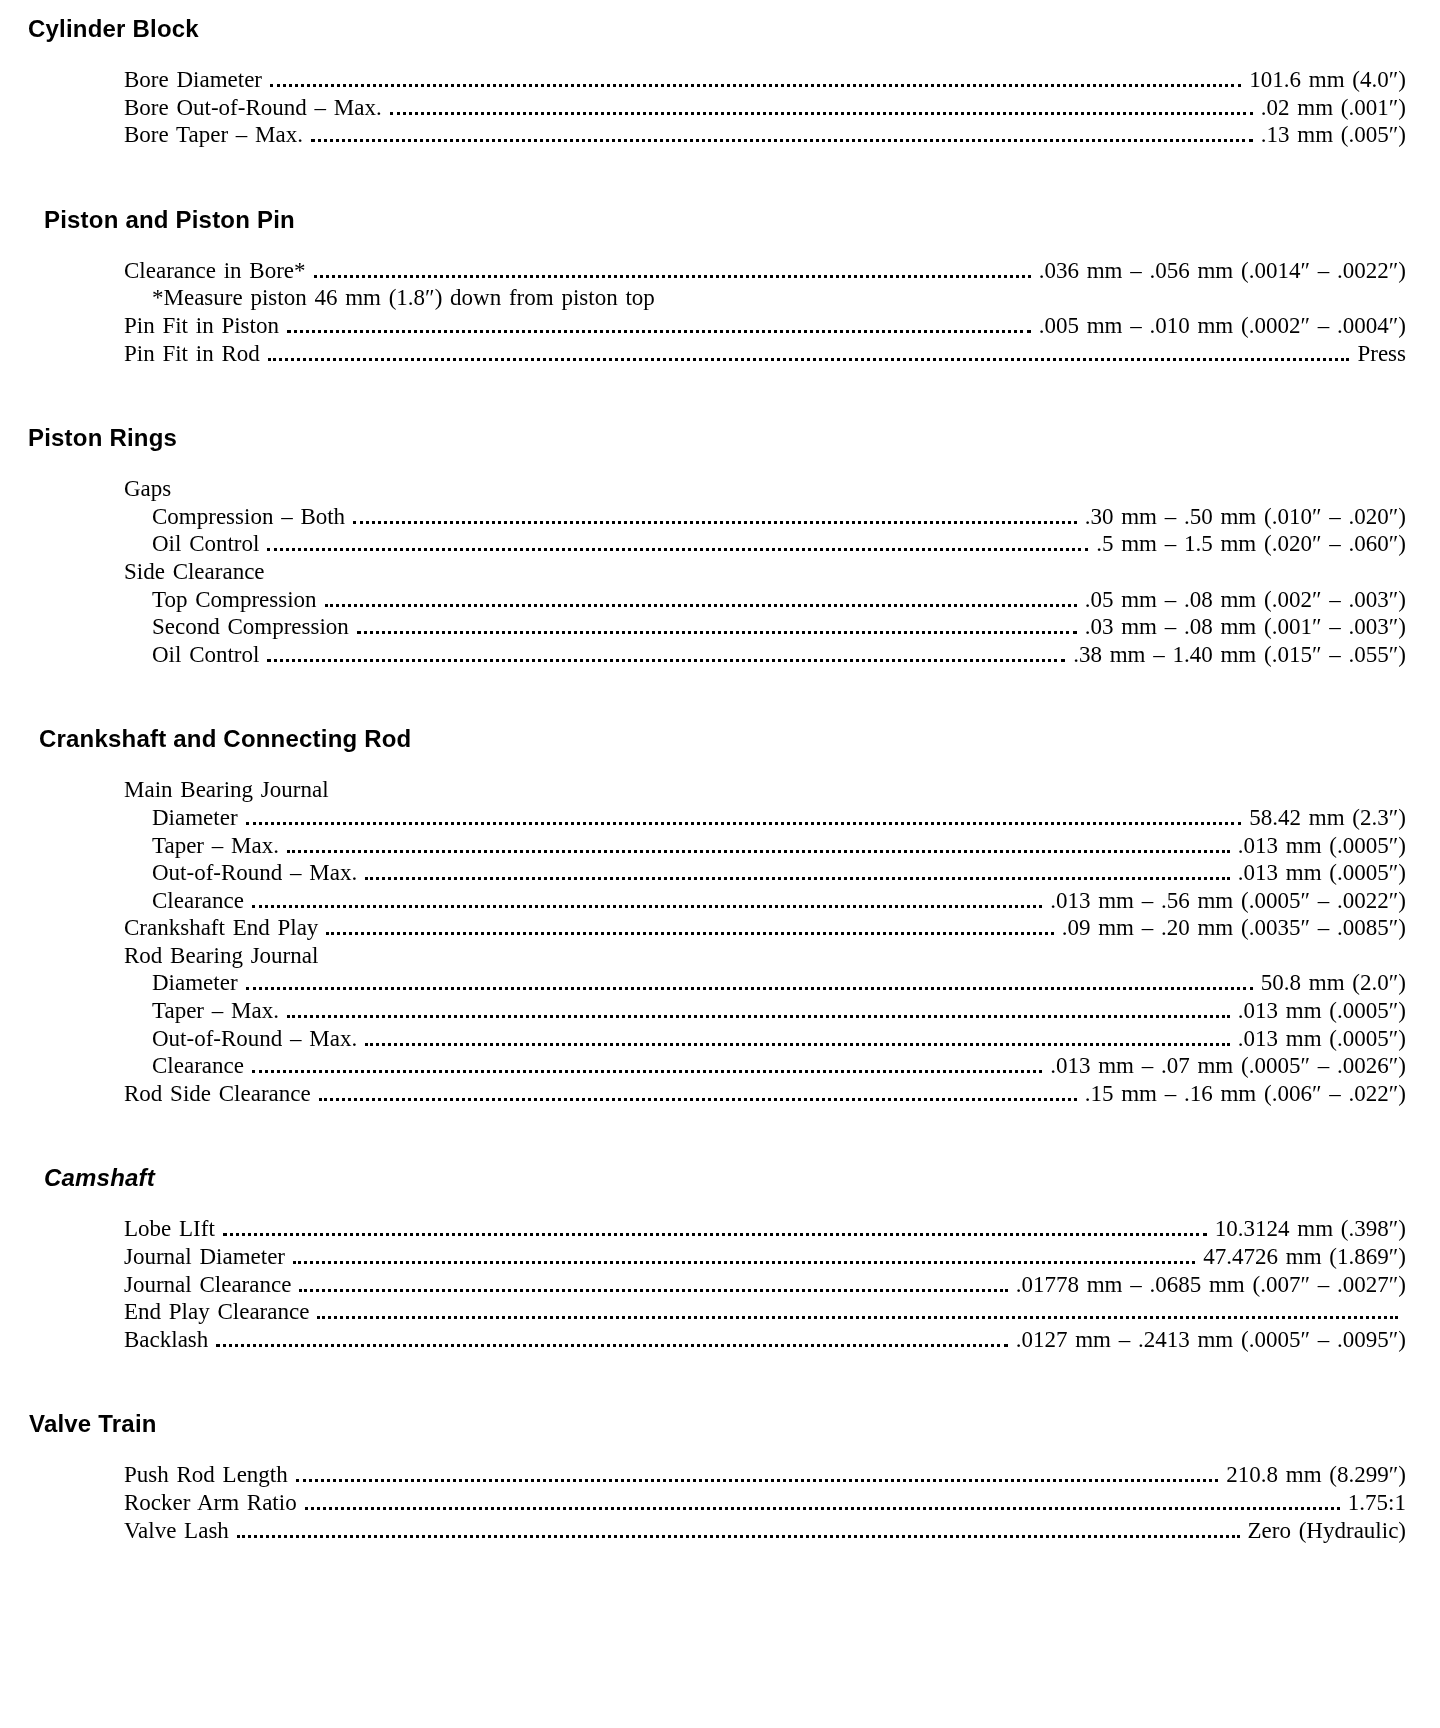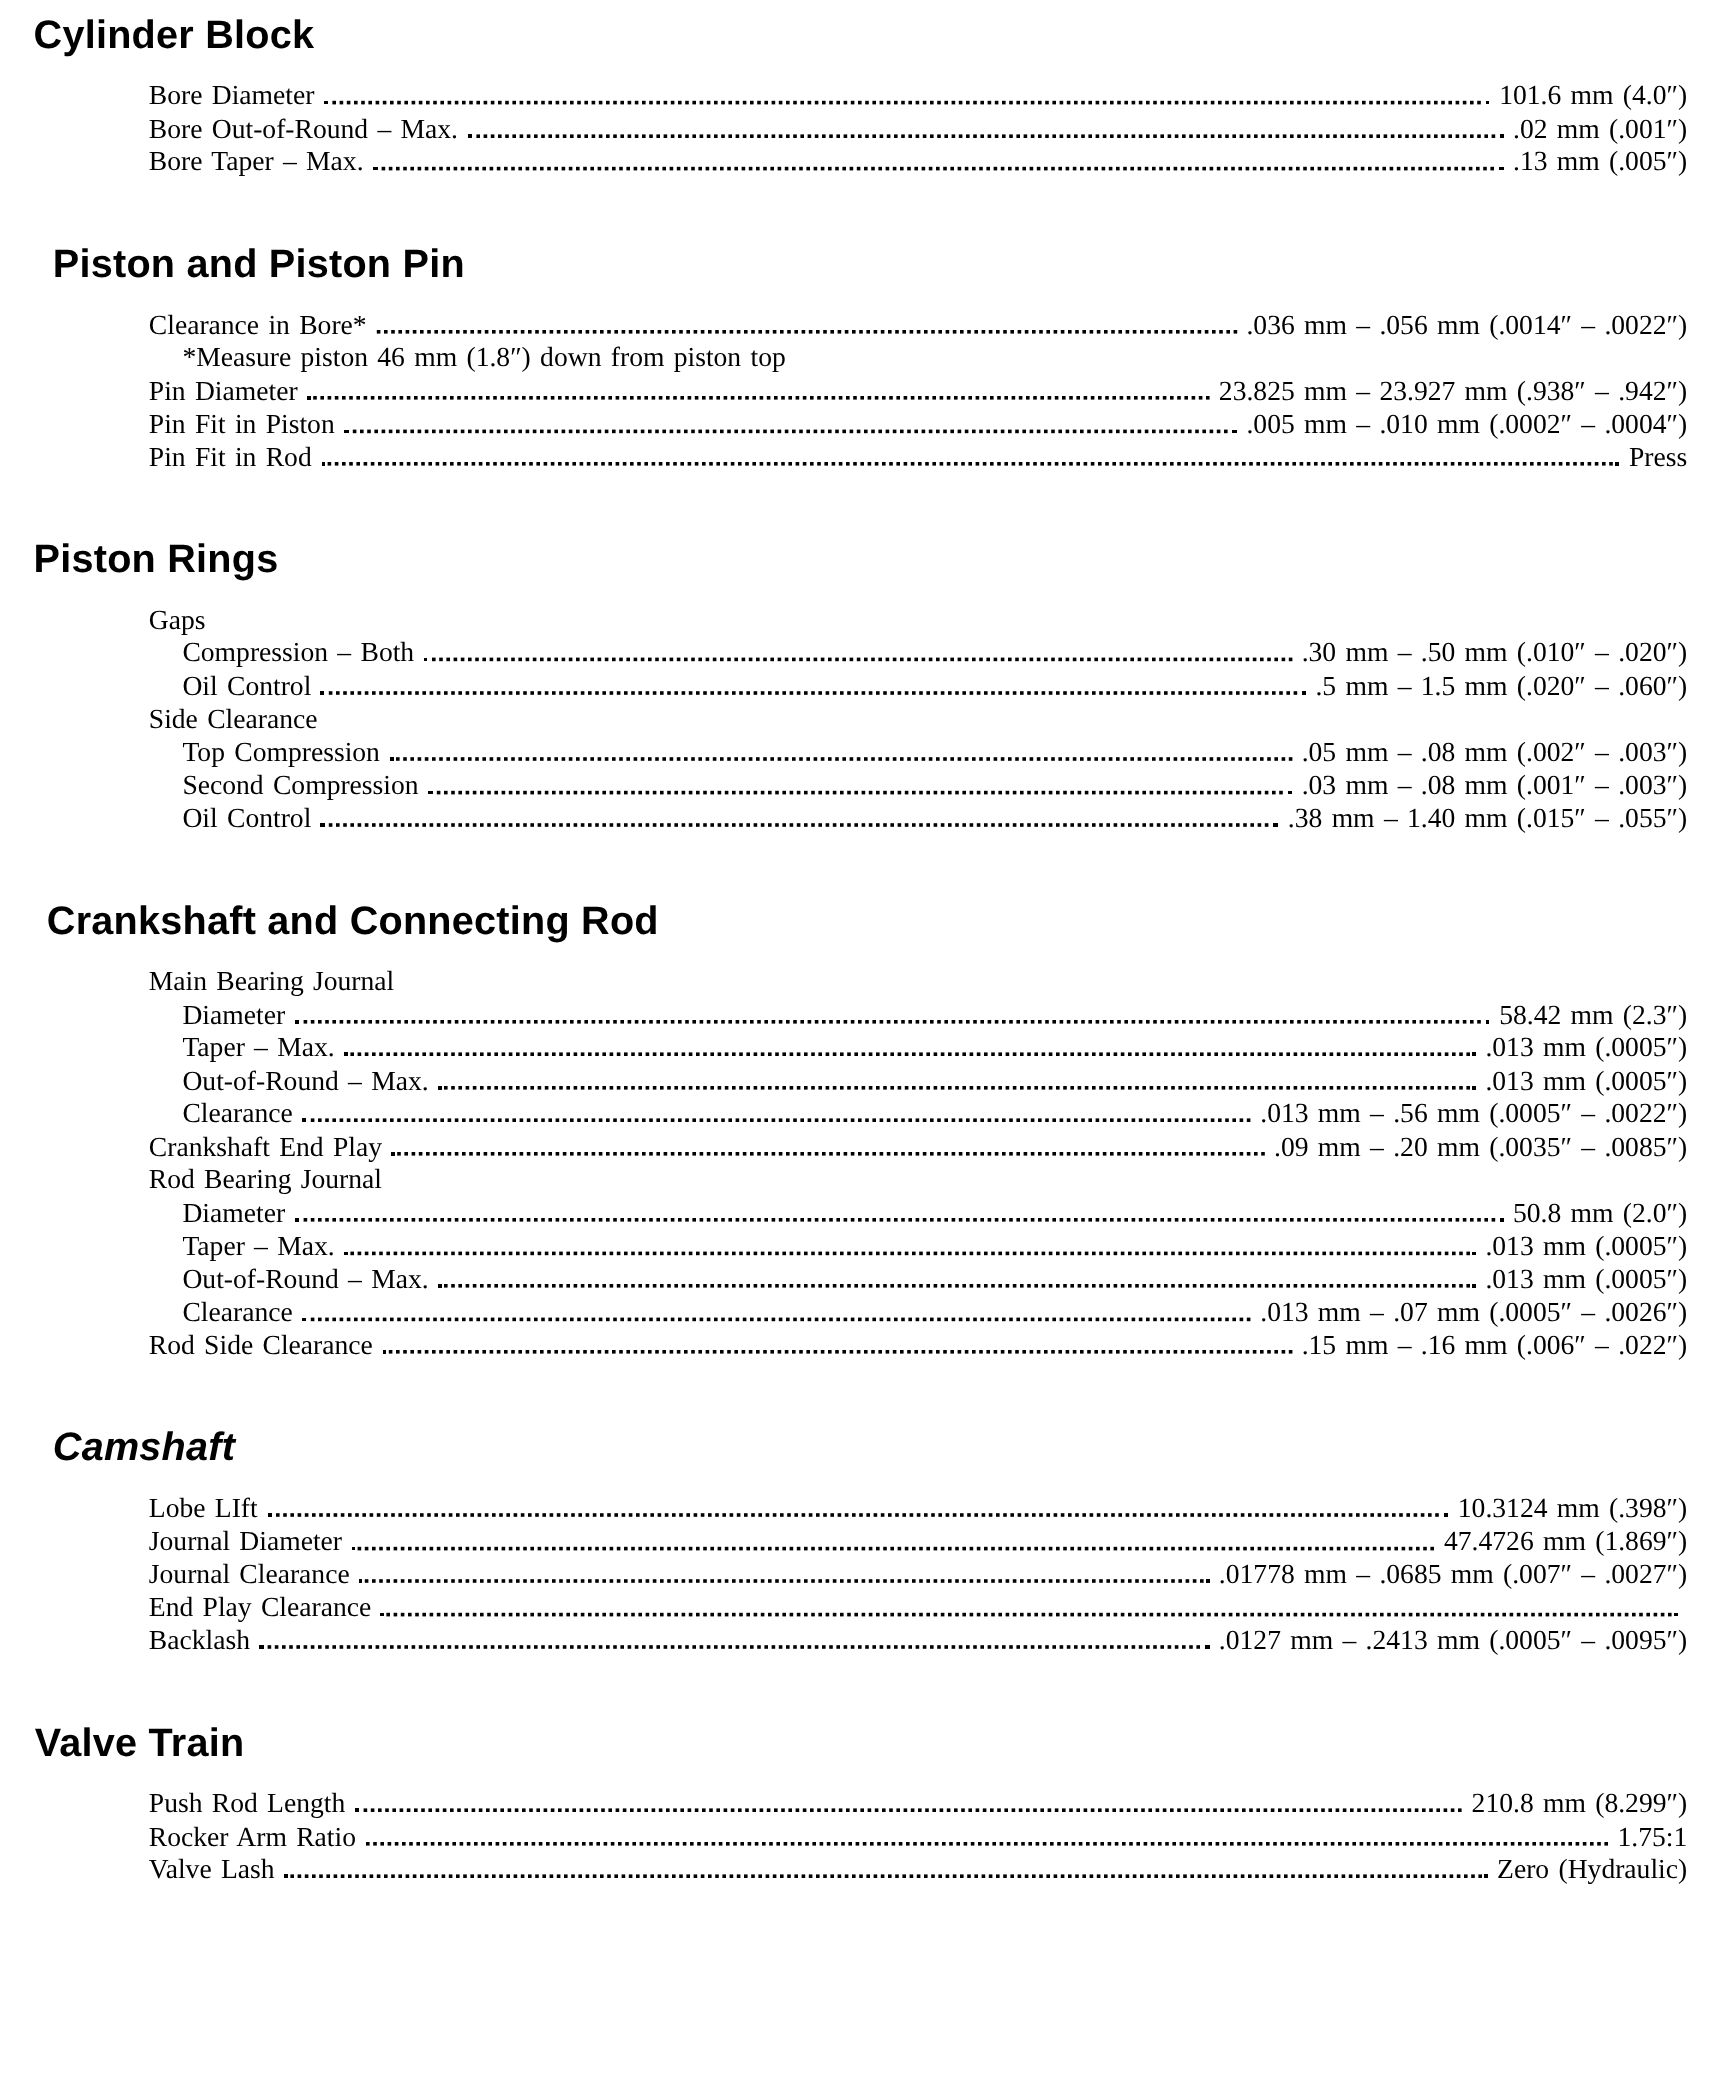--- a/index.html
+++ b/index.html
@@ -18,21 +18,21 @@
     box-sizing: border-box;
     width: 1440px;
     height: 1728px;
     padding: 8px 34px 0 28px;
   }
   .spec-section { margin-top: 56px; }
   .spec-section:first-child { margin-top: 6px; }
   .section-title {
     font-family: "Liberation Sans", sans-serif;
     font-weight: bold;
-    font-size: 33px;
+    font-size: 24px;
     line-height: 30px;
     letter-spacing: 0.2px;
   }
   .section-rows { margin-top: 22px; text-align: center; }
   .spec-row {
     display: flex;
     align-items: baseline;
     font-size: 23px;
     line-height: 27.6px;
     padding-left: 96px;
@@ -79,25 +79,20 @@
         <div class="section-rows">
           <div class="spec-row indent-0">
             <span class="spec-label">Clearance in Bore*</span>
             <span class="spec-leader"></span>
             <span class="spec-value">.036 mm – .056 mm (.0014″ – .0022″)</span>
           </div>
           <div class="spec-row indent-1">
             <span class="spec-label">*Measure piston 46 mm (1.8″) down from piston top</span>
           </div>
           <div class="spec-row indent-0">
-            <span class="spec-label">Pin Diameter</span>
-            <span class="spec-leader"></span>
-            <span class="spec-value">23.825 mm – 23.927 mm (.938″ – .942″)</span>
-          </div>
-          <div class="spec-row indent-0">
             <span class="spec-label">Pin Fit in Piston</span>
             <span class="spec-leader"></span>
             <span class="spec-value">.005 mm – .010 mm (.0002″ – .0004″)</span>
           </div>
           <div class="spec-row indent-0">
             <span class="spec-label">Pin Fit in Rod</span>
             <span class="spec-leader"></span>
             <span class="spec-value">Press</span>
           </div>
         </div>

